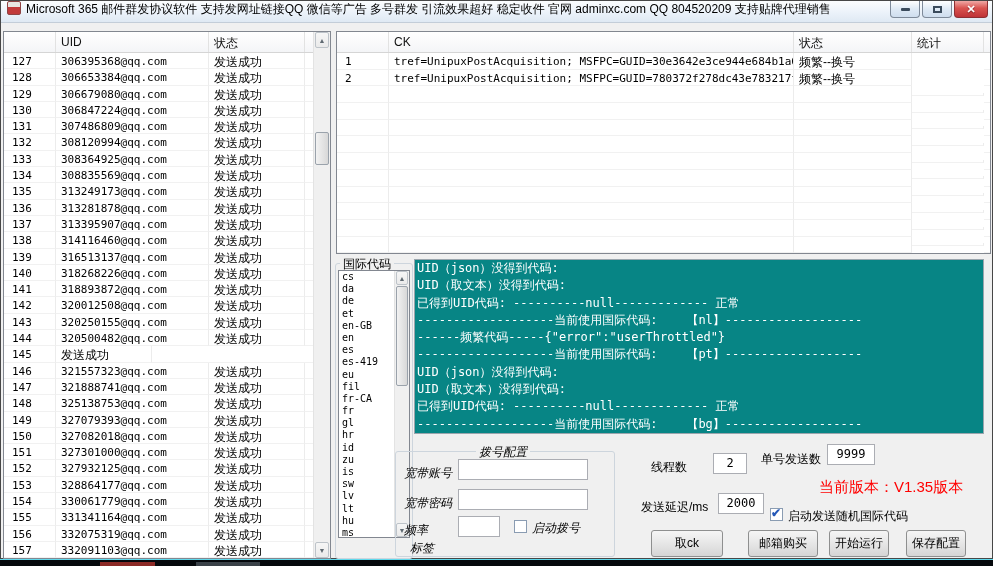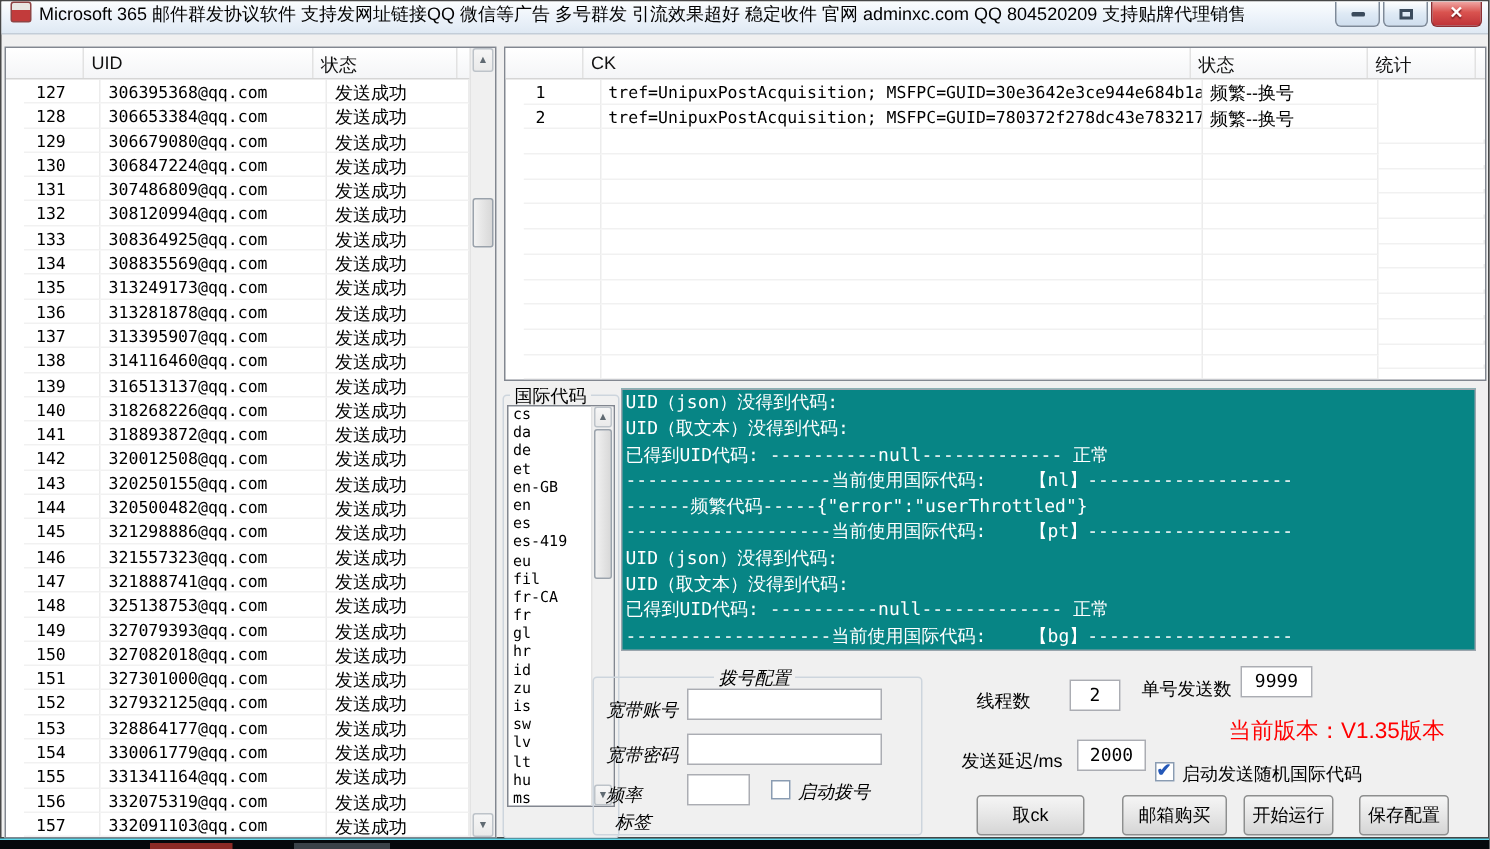--- a/index.html
+++ b/index.html
@@ -27,21 +27,21 @@
   .glyph-min { width: 9px; height: 3px; background: #3b4b5c; border-radius: 1px; }
   .glyph-max { width: 9px; height: 7px; border: 2px solid #3b4b5c; }
   .glyph-close { color: #fff; font-size: 11px; font-weight: bold; line-height: 1;
                  text-shadow: 0 1px 1px #7c1f24; }
 
   
   .panel { position: absolute; background: #fff; border: 1px solid #828790; overflow: hidden; }
   .thead { display: flex; height: 21px; background: linear-gradient(#ffffff, #f4f5f7);
            border-bottom: 1px solid #d5d5d5; font-size: 12px; color: #111; }
   .hc { border-right: 1px solid #e2e2e2; padding: 3px 0 0 5px; }
-  .tbody { position: absolute; left: 12px; right: 0; bottom: 0; overflow: hidden; }
+  .tbody { position: absolute; left: 0; right: 0; bottom: 0; overflow: hidden; }
   .trow { display: flex; }
   .c { border-right: 1px solid #ececec; border-bottom: 1px solid #f1f1f1;
        white-space: nowrap; overflow: hidden; }
 
   
   #uid-panel { left: 2px; top: 30px; width: 328px; height: 528px; }
   #uid-panel .tbody { top: 21px; right: 17px; }
   #uid-panel .trow { height: 16.3px; font-size: 11px; }
   .u-num { width: 52px; padding: 2px 0 0 8px; font-family: "DejaVu Sans Mono", monospace; }
   .u-uid { width: 153px; padding: 2px 0 0 5px; font-family: "DejaVu Sans Mono", monospace; }
@@ -247,21 +247,20 @@
           <div class="c u-fill"></div>
         </div>
         <div class="trow">
           <div class="c u-num">144</div>
           <div class="c u-uid">320500482@qq.com</div>
           <div class="c u-st">发送成功</div>
           <div class="c u-fill"></div>
         </div>
         <div class="trow">
           <div class="c u-num">145</div>
-          <div class="c u-uid">321298886@qq.com</div>
           <div class="c u-st">发送成功</div>
           <div class="c u-fill"></div>
         </div>
         <div class="trow">
           <div class="c u-num">146</div>
           <div class="c u-uid">321557323@qq.com</div>
           <div class="c u-st">发送成功</div>
           <div class="c u-fill"></div>
         </div>
         <div class="trow">

